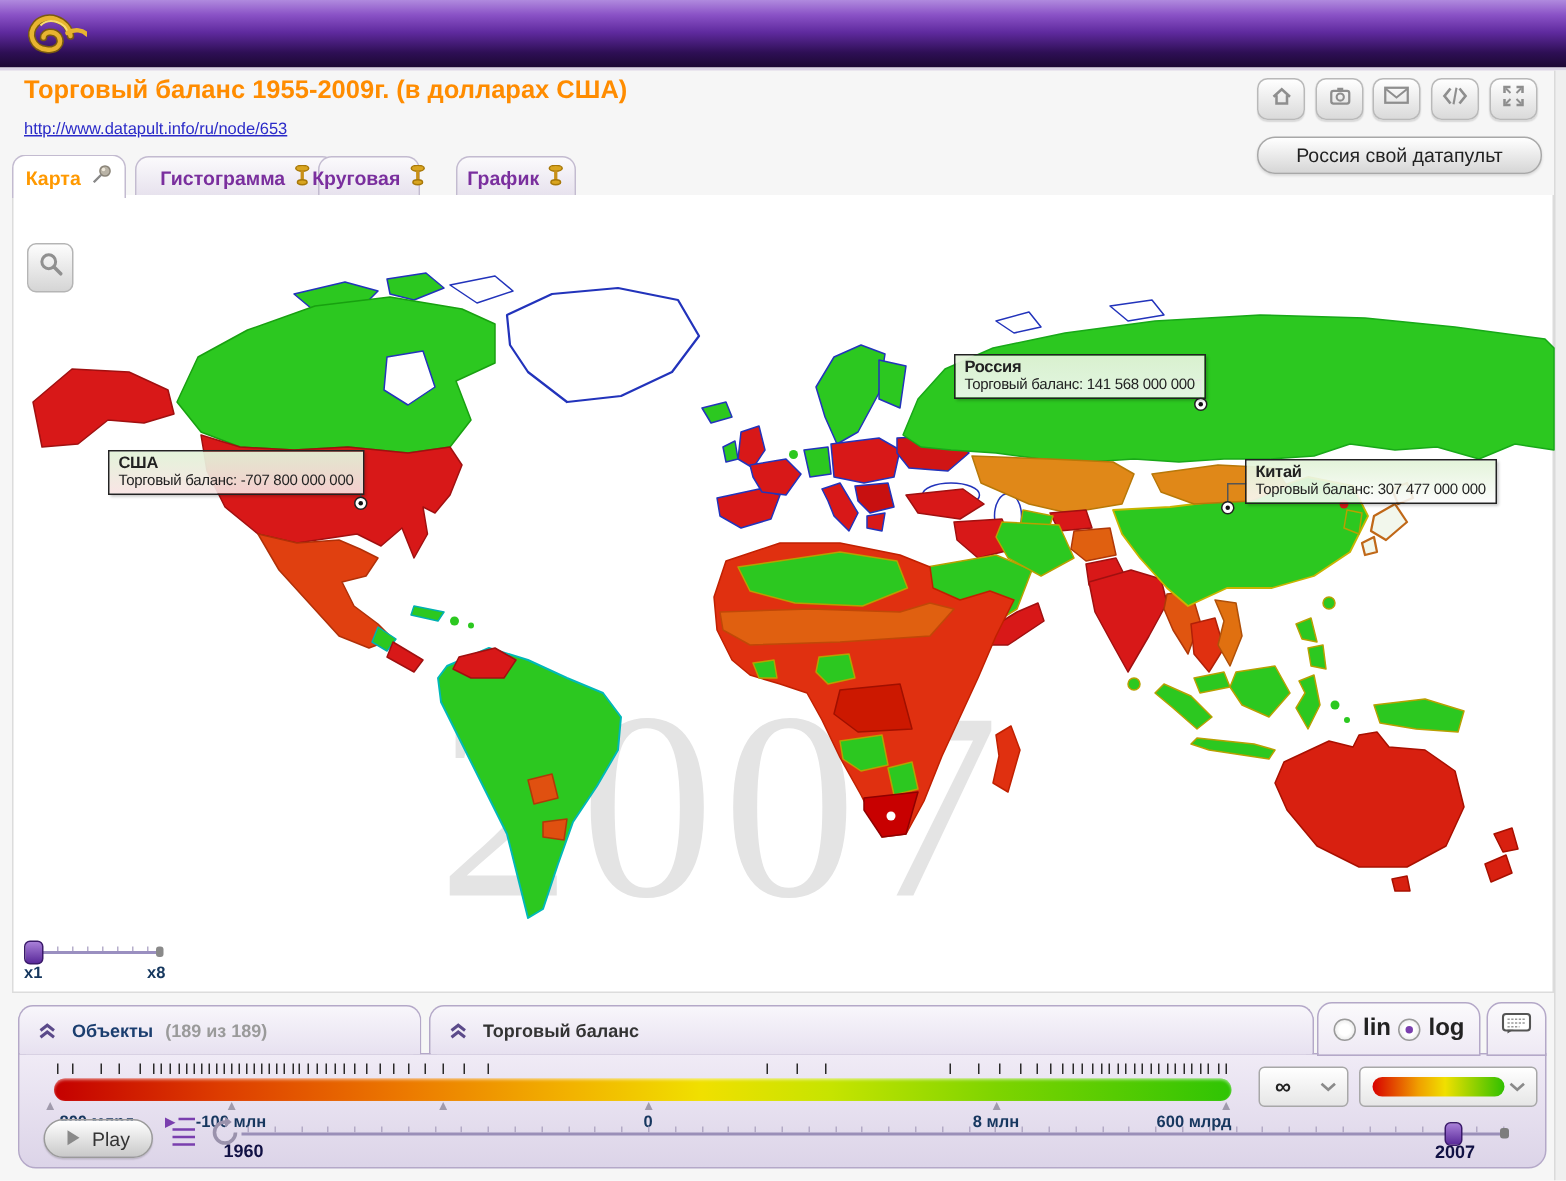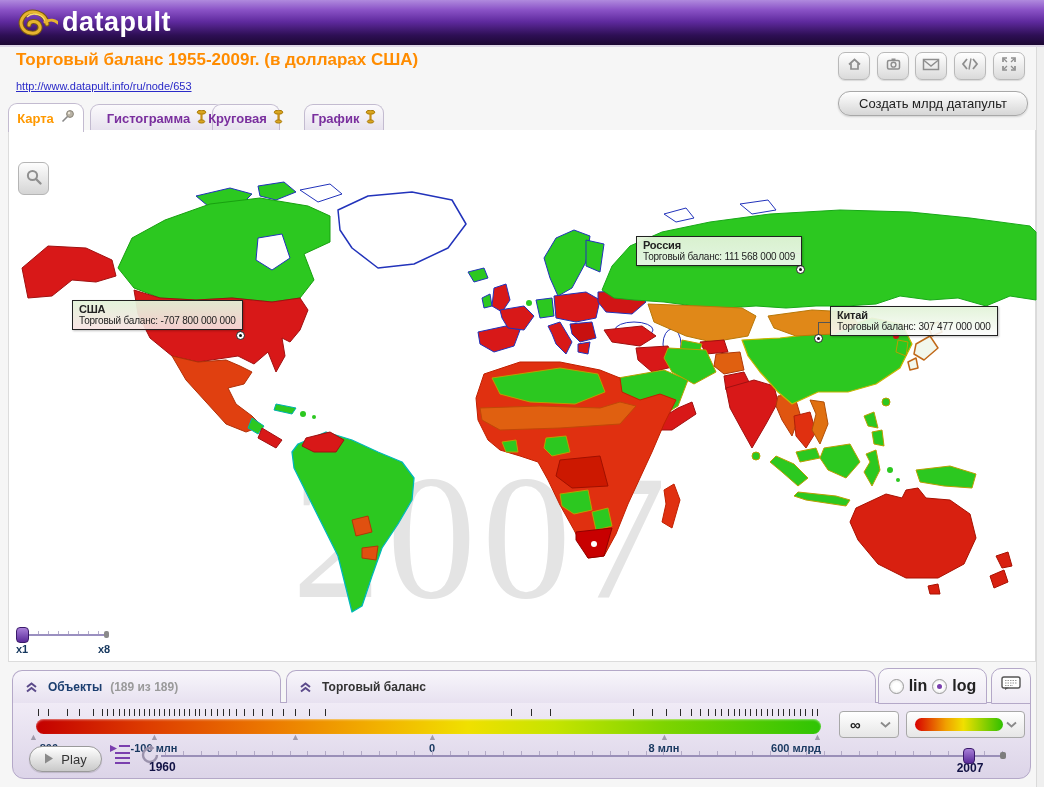--- a/index.html
+++ b/index.html
@@ -97,21 +97,20 @@
 
 <div class="app-header">
   <span class="logo-swirl">
     <svg width="42" height="36" viewBox="0 0 42 36">
       <path d="M31,19 C30,8 15,3 8,11 C2,18 6,27 15,28 C22,29 26,24 23,19 C20,15 13,16 13,20" stroke="#7a5a10" fill="none" stroke-width="5" stroke-linecap="round"></path>
       <path d="M31,19 C30,8 15,3 8,11 C2,18 6,27 15,28 C22,29 26,24 23,19 C20,15 13,16 13,20" stroke="#e8b430" fill="none" stroke-width="3" stroke-linecap="round"></path>
       <path d="M29,17 C28,10 17,6 11,12" stroke="#f8dc70" fill="none" stroke-width="1.4"></path>
       <path d="M29,17 C34,14 39,15 42,18" stroke="#e8b430" fill="none" stroke-width="3" stroke-linecap="round"></path>
     </svg>
   </span>
-  <span class="logo-text">datapult</span>
 </div>
 
 <div class="page-title">Торговый баланс 1955-2009г. (в долларах США)</div>
 <a class="page-url">http://www.datapult.info/ru/node/653</a>
 
 <div class="icon-btn" style="left:838px">
   <span>
     <svg width="17" height="16" viewBox="0 0 16 16">
         <path d="M2.5,8.5 L8,3.5 L13.5,8.5 M4.5,7.5 V13 H11.5 V7.5" stroke="#8e8e8e" fill="none" stroke-width="1.7"></path>
       </svg>
@@ -143,21 +142,21 @@
   </span>
 </div>
 <div class="icon-btn" style="left:993px">
   <span>
     <svg width="16" height="16" viewBox="0 0 16 16">
         <path d="M2,6 V2 H6 M10,2 H14 V6 M14,10 V14 H10 M6,14 H2 V10" stroke="#8e8e8e" fill="none" stroke-width="1.7"></path>
         <path d="M3,3 L6,6 M13,3 L10,6 M13,13 L10,10 M3,13 L6,10" stroke="#8e8e8e" stroke-width="1.3"></path>
       </svg>
   </span>
 </div>
-<div class="create-btn">Создать млрд датапульт</div>
+<div class="create-btn">Россия свой датапульт</div>
 
 <div class="tab active" style="left:8px;width:76px">
   <span>Карта</span>
   <span>
     <svg width="15" height="15" viewBox="0 0 15 15">
         <circle cx="10" cy="5" r="3.4" fill="#b9b3a6" stroke="#8a8478"></circle>
         <circle cx="9" cy="4" r="1.2" fill="#eee8da"></circle>
         <path d="M7.5,7.5 L2.5,12.5" stroke="#888" stroke-width="1.6"></path>
       </svg>
   </span>
@@ -304,21 +303,21 @@
 
 <div class="map-tip tip-usa" style="left:72px;top:300px">
   <div class="tip-title">США</div>
   <div>Торговый баланс: -707 800 000 000</div>
 </div>
 <div class="tip-line" style="left:240px;top:316px;width:1px;height:17px"></div>
 <div class="tip-dot" style="left:236px;top:331px"></div>
 
 <div class="map-tip tip-grn" style="left:636px;top:236px">
   <div class="tip-title">Россия</div>
-  <div>Торговый баланс: 111 568 000 009</div>
+  <div>Торговый баланс: 141 568 000 000</div>
 </div>
 <div class="tip-line" style="left:790px;top:253px;width:11px;height:1px"></div>
 <div class="tip-line" style="left:800px;top:253px;width:1px;height:14px"></div>
 <div class="tip-dot" style="left:796px;top:265px"></div>
 
 <div class="map-tip tip-grn" style="left:830px;top:306px">
   <div class="tip-title">Китай</div>
   <div>Торговый баланс: 307 477 000 000</div>
 </div>
 <div class="tip-line" style="left:818px;top:322px;width:13px;height:1px"></div>

